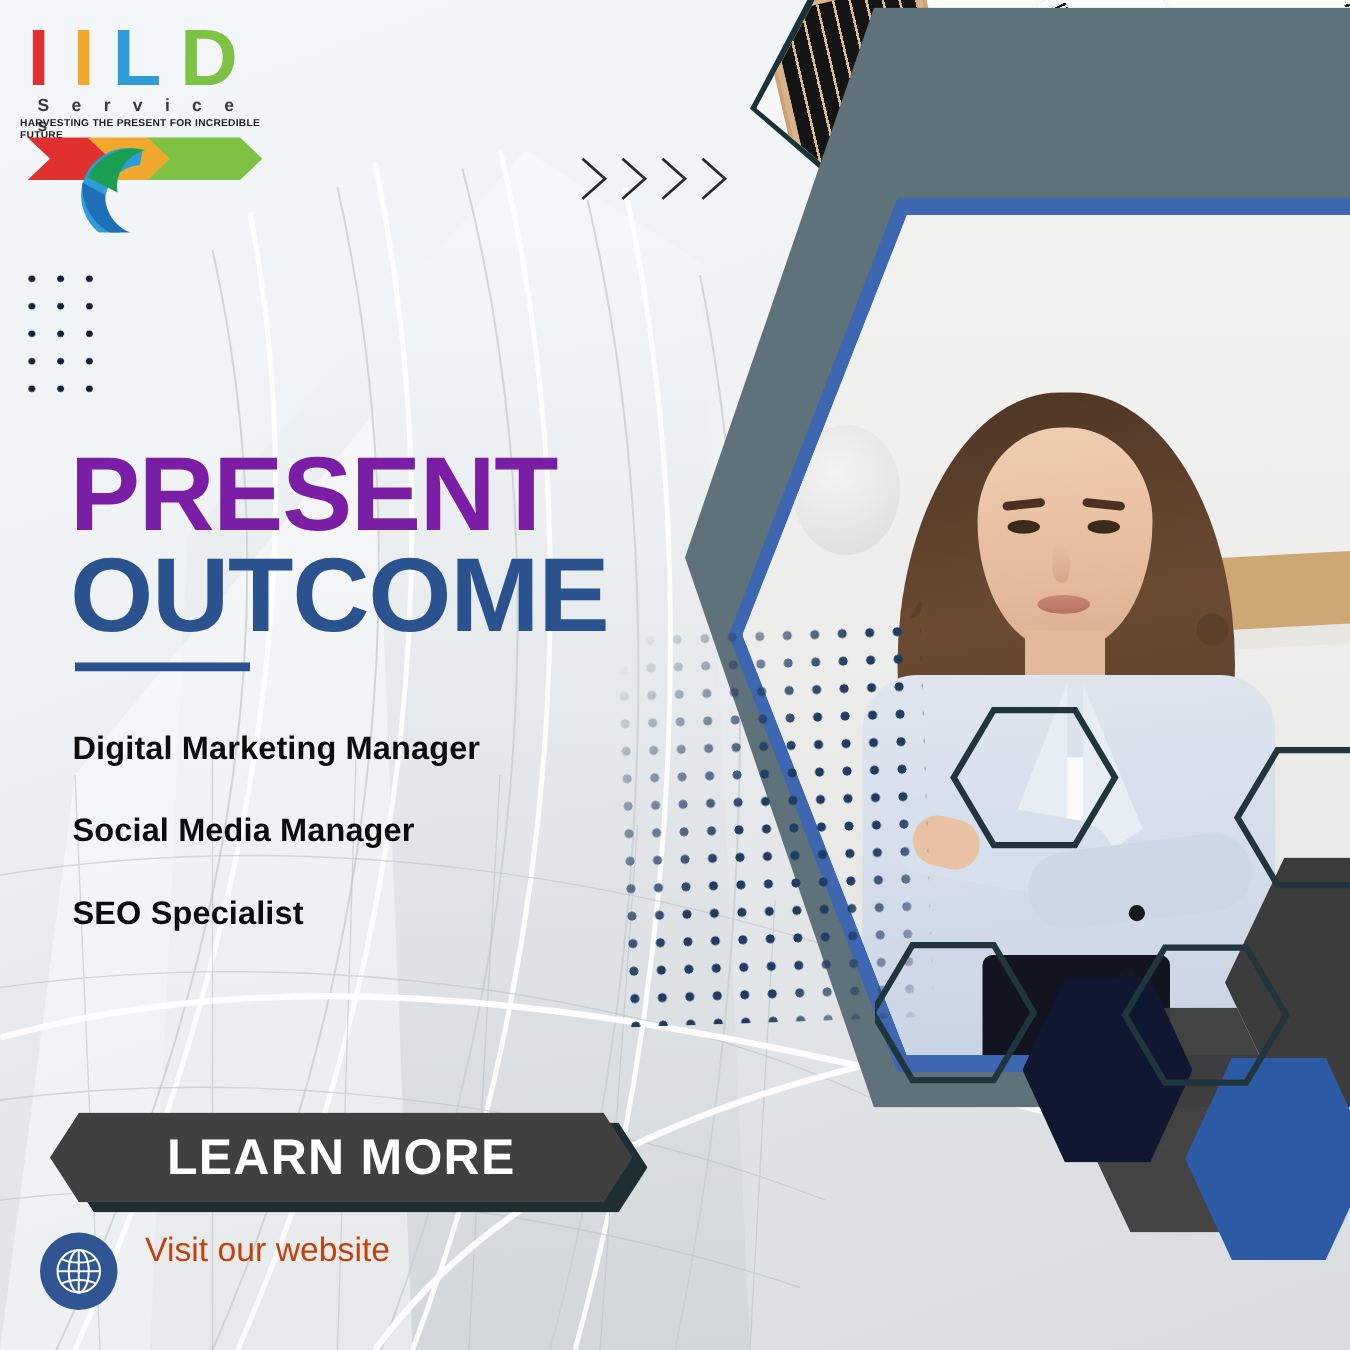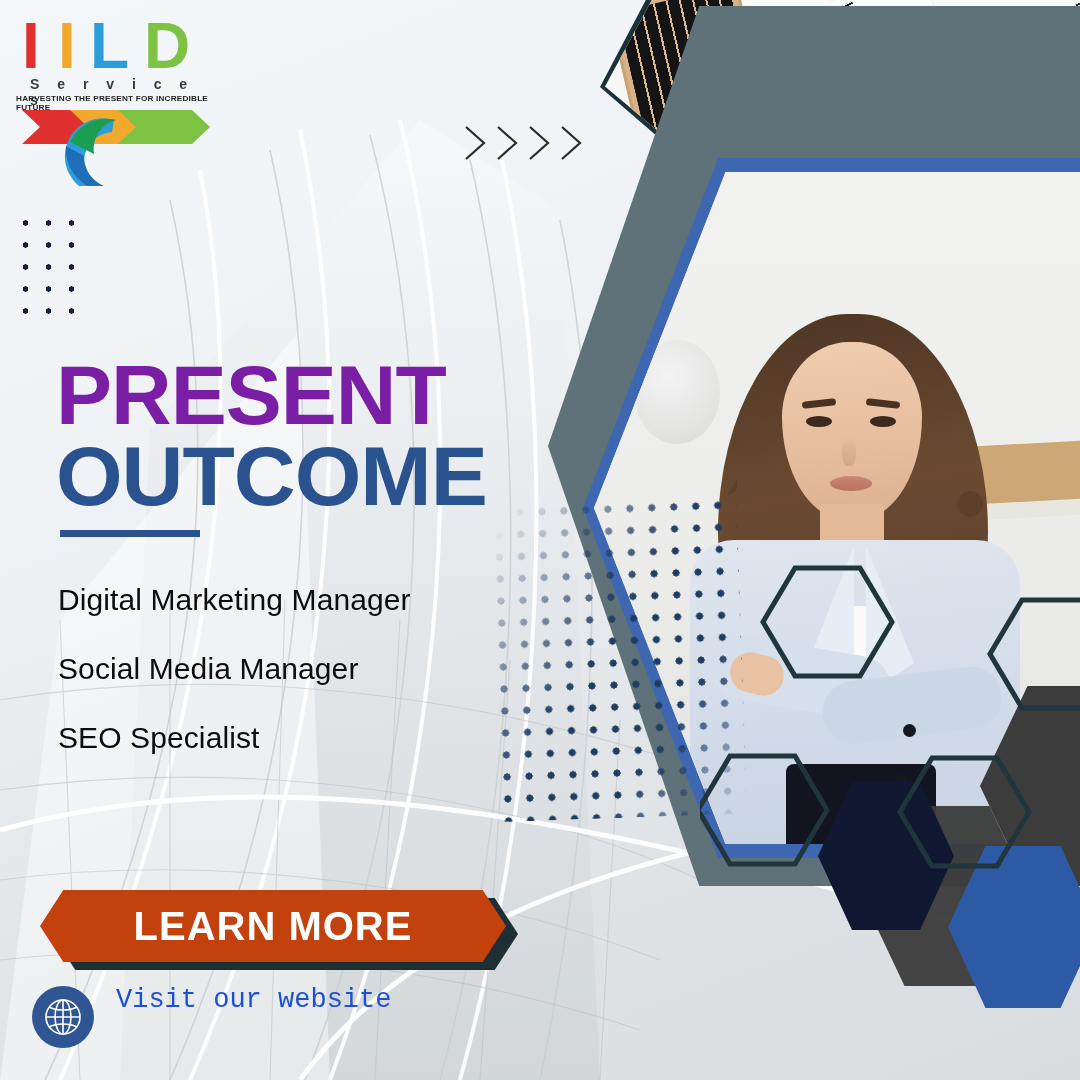--- a/index.html
+++ b/index.html
@@ -157,40 +157,40 @@
   .headline{position:absolute;left:56px;top:355px;}
   .h-learning{font-size:84px;line-height:80px;font-weight:700;color:#7a1fa5;letter-spacing:-1px;
     font-family:"Liberation Sans",sans-serif;margin:0;}
   .h-outcome{font-size:84px;line-height:82px;font-weight:700;color:#29528f;letter-spacing:-1px;
     font-family:"Liberation Sans",sans-serif;margin:0;
     transform:scaleX(1.02);transform-origin:left;}
   .rule{position:absolute;left:60px;top:530px;width:140px;height:7px;background:#29528f;}
 
   
   .list{position:absolute;left:58px;top:583px;width:470px;}
-  .li{font-size:30px;font-weight:400;color:#0d0d0d;margin:0 0 35px 0;letter-spacing:.1px;
+  .li{font-size:26px;font-weight:700;color:#0d0d0d;margin:0 0 35px 0;letter-spacing:.1px;
     font-family:"Liberation Sans",sans-serif;}
   .li.last{margin-left:8px;}
 
   
   .cta-shadow{position:absolute;left:52px;top:898px;width:466px;height:72px;background:#1d2f33;
     -webkit-clip-path:polygon(5% 0,95% 0,100% 50%,95% 100%,5% 100%,0 50%);
     clip-path:polygon(5% 0,95% 0,100% 50%,95% 100%,5% 100%,0 50%);}
-  .cta{position:absolute;left:40px;top:890px;width:466px;height:72px;background:#c2410c;
+  .cta{position:absolute;left:40px;top:890px;width:466px;height:72px;background:#404040;
     -webkit-clip-path:polygon(5% 0,95% 0,100% 50%,95% 100%,5% 100%,0 50%);
     clip-path:polygon(5% 0,95% 0,100% 50%,95% 100%,5% 100%,0 50%);
     display:flex;align-items:center;justify-content:center;cursor:pointer;border:0;padding:0;}
   .cta span{color:#fff;font-size:40px;font-weight:700;letter-spacing:1px;
     font-family:"Liberation Sans",sans-serif;}
 
   
   .globe{position:absolute;left:32px;top:986px;width:62px;height:62px;border-radius:50%;background:#2f5692;}
   .globe svg{position:absolute;left:11px;top:11px;}
   .f-text{position:absolute;left:116px;top:984px;}
-  .f-visit{font-size:27px;color:#1d4ed8;font-family:Liberation Mono, monospace;line-height:32px;}
+  .f-visit{font-size:27px;color:#c2410c;font-family:Liberation Sans, sans-serif;line-height:32px;}
   .f-url{font-size:30px;font-weight:700;color:#7a1fa5;font-family:"Liberation Sans",sans-serif;line-height:36px;}
 </style>
 </head>
 <body>
 
 <div class="canvas">
 
   <div class="bg-base"></div>
   <svg class="bg-svg" viewBox="0 0 1080 1080" preserveAspectRatio="none">
     <defs>

